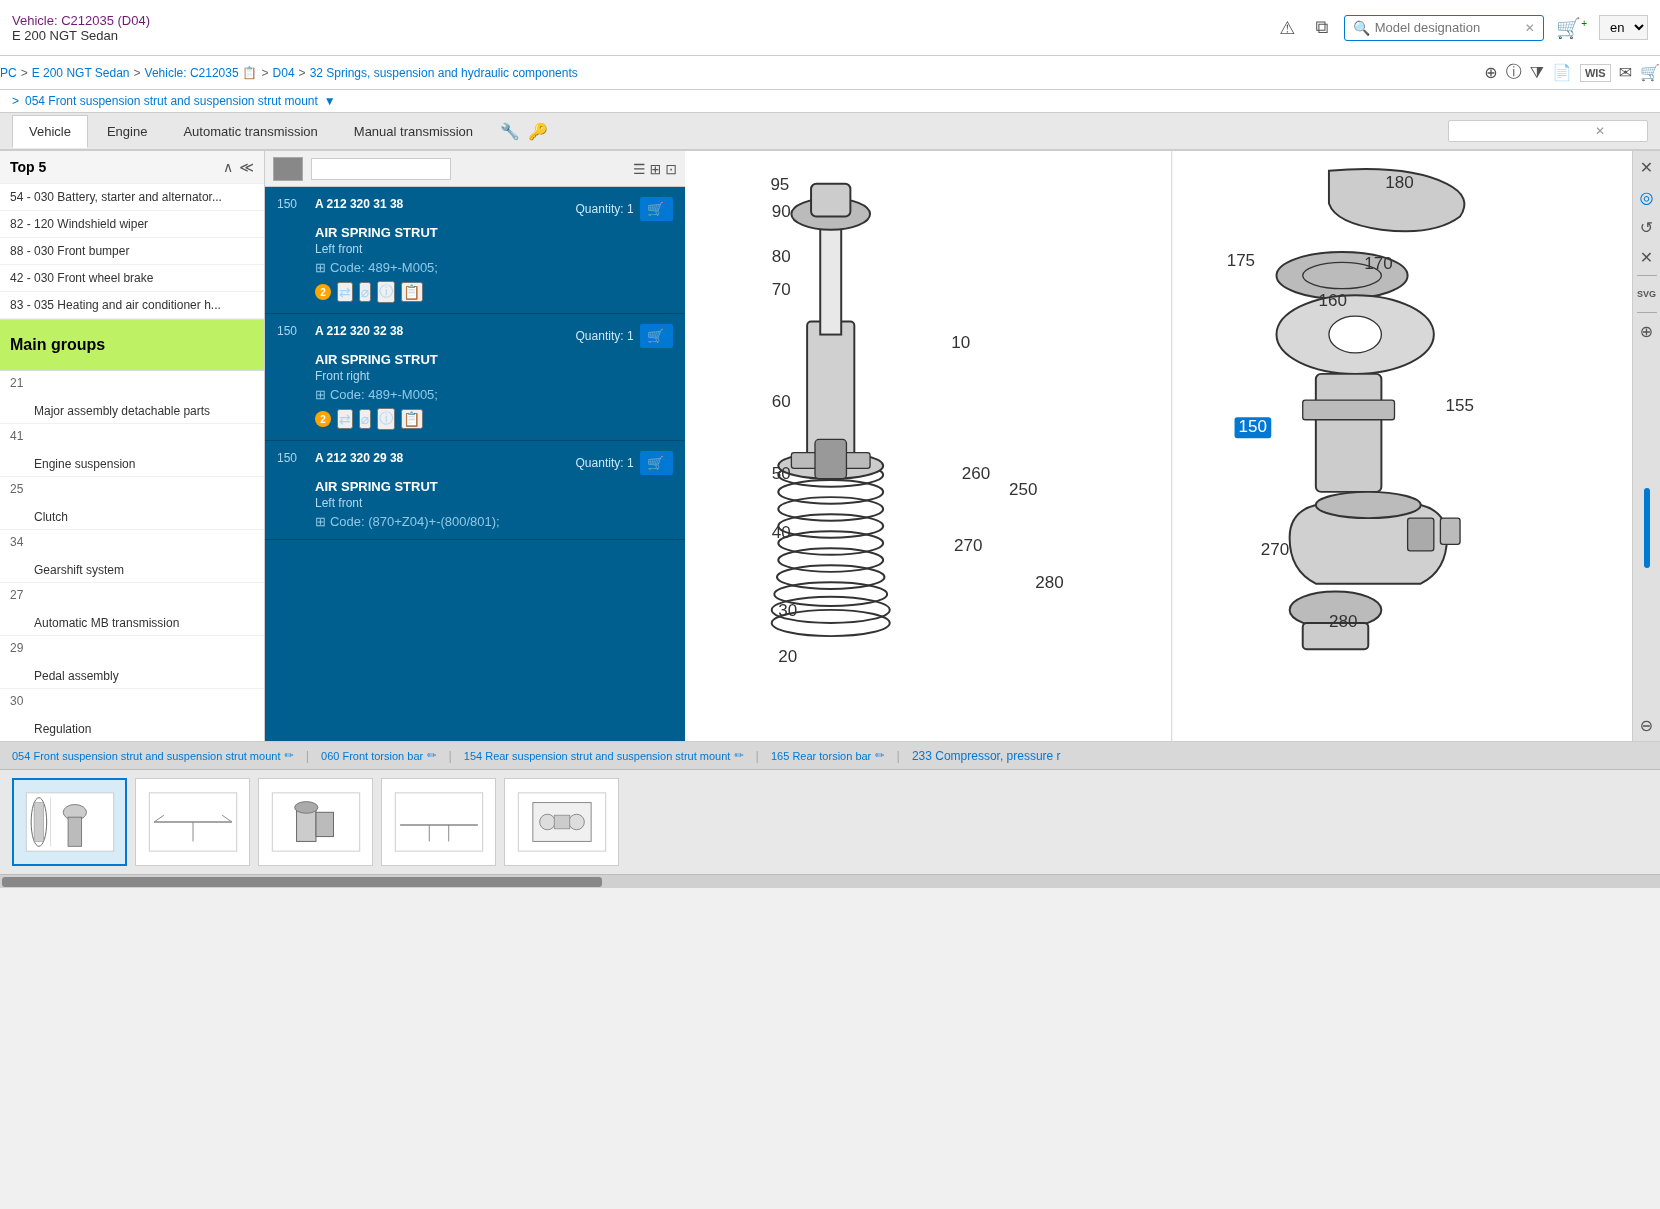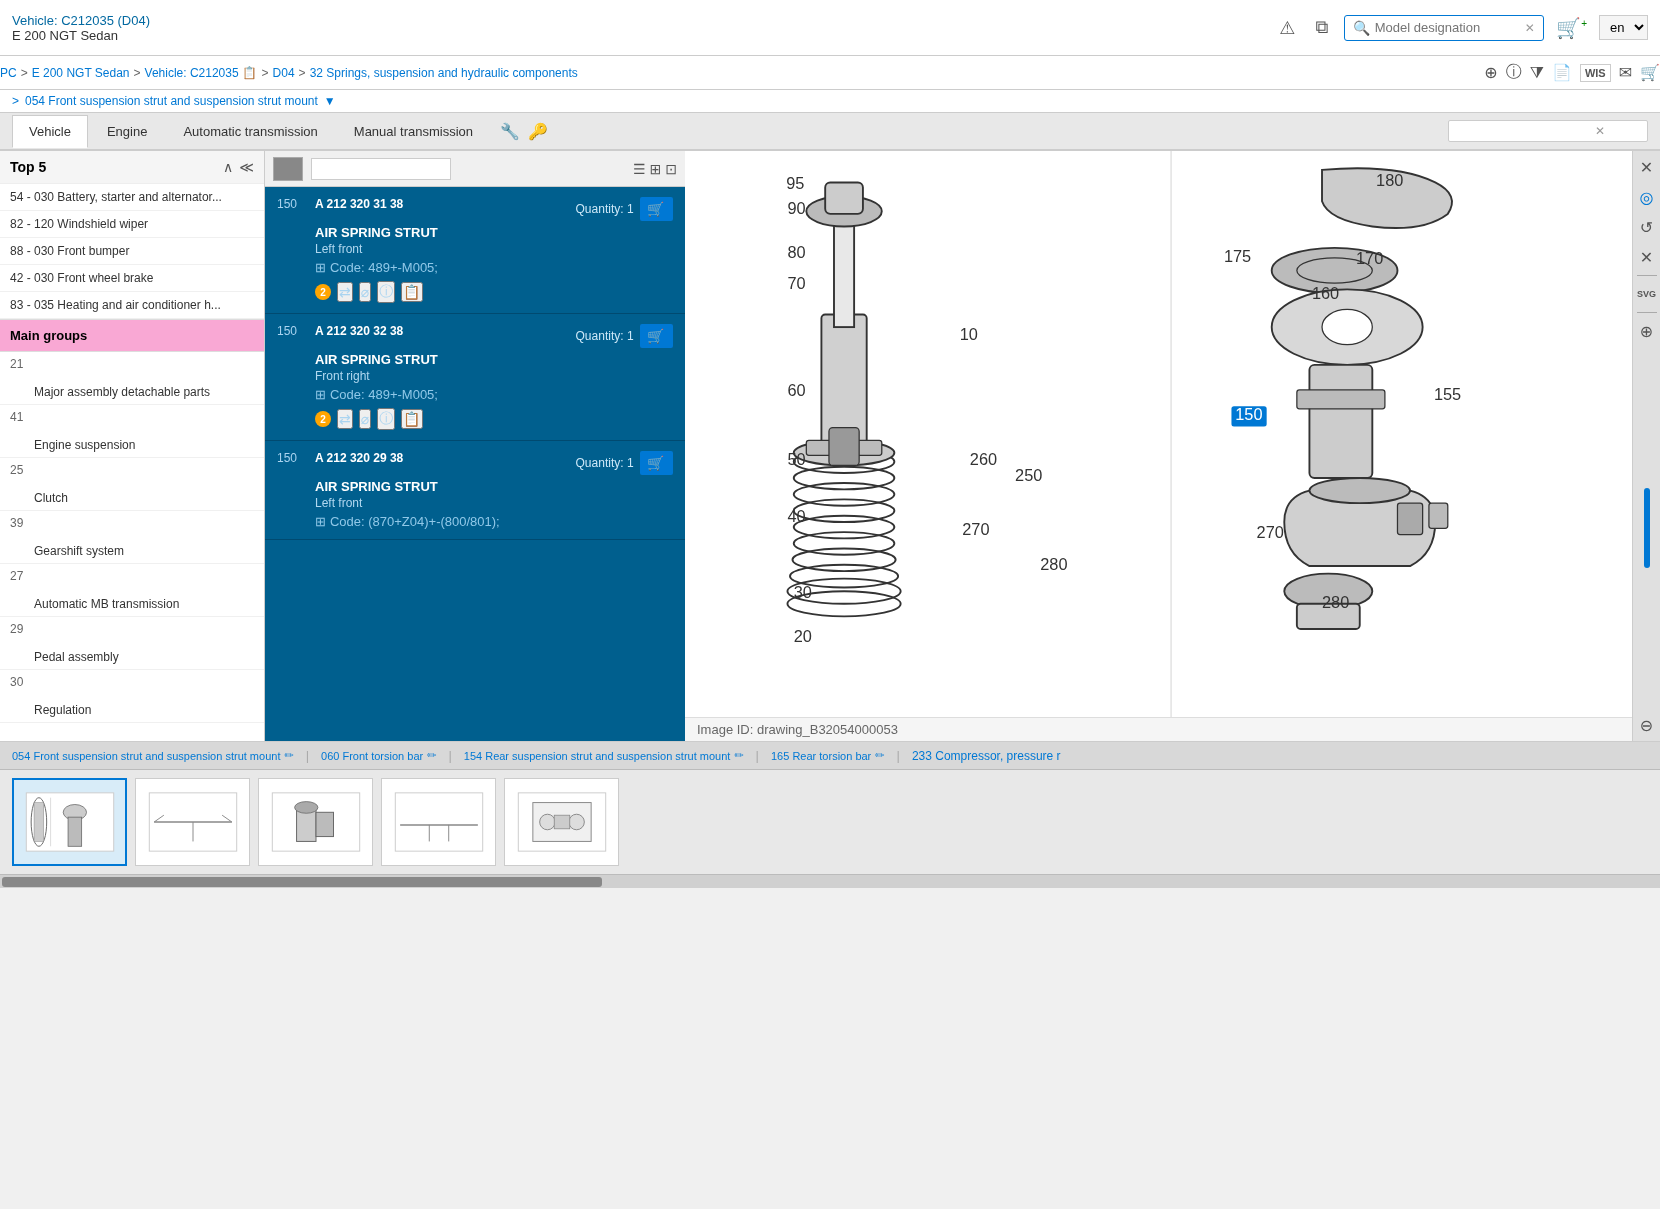--- a/index.html
+++ b/index.html
@@ -9,21 +9,21 @@
     .top-header {
       background: #fff;
       border-bottom: 1px solid #ccc;
       padding: 6px 12px;
       display: flex;
       align-items: center;
       justify-content: space-between;
       height: 56px;
     }
     .top-header-left {}
-    .top-header-vehicle { font-size: 13px; color: #0369a1; }
+    .top-header-vehicle { font-size: 13px; color: #701a75; }
     .top-header-model { font-size: 13px; color: #333; }
     .top-header-right {
       display: flex;
       align-items: center;
       gap: 12px;
     }
     .header-icon-btn {
       background: none;
       border: none;
       cursor: pointer;
@@ -193,24 +193,24 @@
       color: #555;
     }
     .top5-item {
       padding: 6px 10px;
       cursor: pointer;
       font-size: 12px;
       color: #333;
       border-bottom: 1px solid #f0f0f0;
     }
     .main-groups-title {
-      padding: 8px 10px;
+      padding: 16px 10px;
       font-weight: bold;
-      font-size: 13px;
-      background: #f9a8d4;
+      font-size: 16px;
+      background: #bef264;
       border-top: 1px solid #ddd;
       border-bottom: 1px solid #ddd;
     }
     .group-item {
       display: flex;
       align-items: flex-start;
       padding: 5px 10px;
       cursor: pointer;
       border-bottom: 1px solid #f0f0f0;
     }
@@ -509,21 +509,21 @@
       </div>
       <div class="group-item">
         <span class="group-num">41</span>
         <span class="group-label">Engine suspension</span>
       </div>
       <div class="group-item">
         <span class="group-num">25</span>
         <span class="group-label">Clutch</span>
       </div>
       <div class="group-item">
-        <span class="group-num">39</span>
+        <span class="group-num">34</span>
         <span class="group-label">Gearshift system</span>
       </div>
       <div class="group-item">
         <span class="group-num">27</span>
         <span class="group-label">Automatic MB transmission</span>
       </div>
       <div class="group-item">
         <span class="group-num">29</span>
         <span class="group-label">Pedal assembly</span>
       </div>
@@ -698,23 +698,20 @@
         <rect x="1120" y="530" width="50" height="20" fill="#ccc" stroke="#333" stroke-width="1.5" rx="3"></rect>
 
         <text x="1088" y="478" font-size="11" fill="#333">270</text>
         <text x="1140" y="533" font-size="11" fill="#333">280</text>
         <text x="1229" y="368" font-size="11" fill="#333">155</text>
         <text x="1132" y="288" font-size="11" fill="#333">160</text>
         <text x="1167" y="260" font-size="11" fill="#333">170</text>
         <text x="1062" y="258" font-size="11" fill="#333">175</text>
         <text x="1183" y="198" font-size="11" fill="#333">180</text>
       </svg>
-    </div>
-    <div class="image-id-bar">
-      <span>Image ID: drawing_B32054000053</span>
     </div>
   </div>
 
   <div class="right-toolbar">
     <button class="rt-btn">✕</button>
     <button class="rt-btn active">◎</button>
     <button class="rt-btn">↺</button>
     <button class="rt-btn">✕</button>
     <div class="rt-separator"></div>
     <button class="rt-btn" style="font-size:9px;font-weight:bold;color:#555;">SVG</button>

